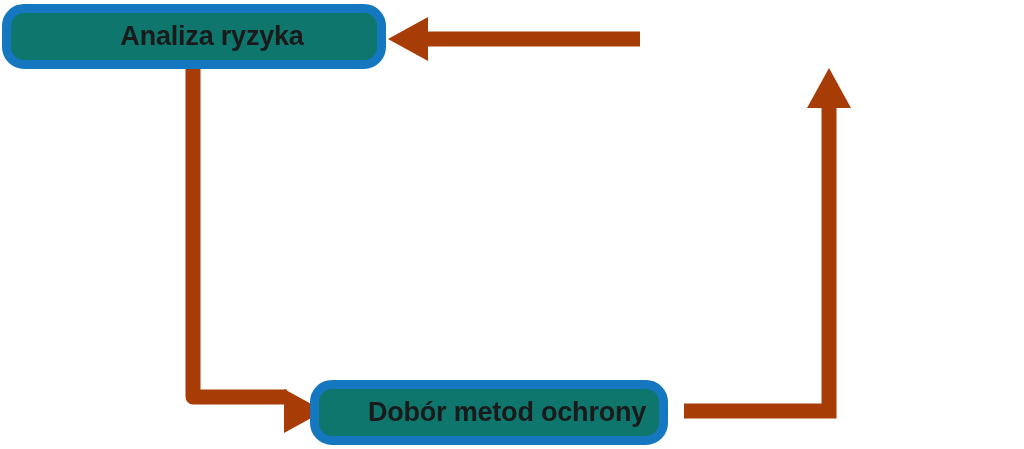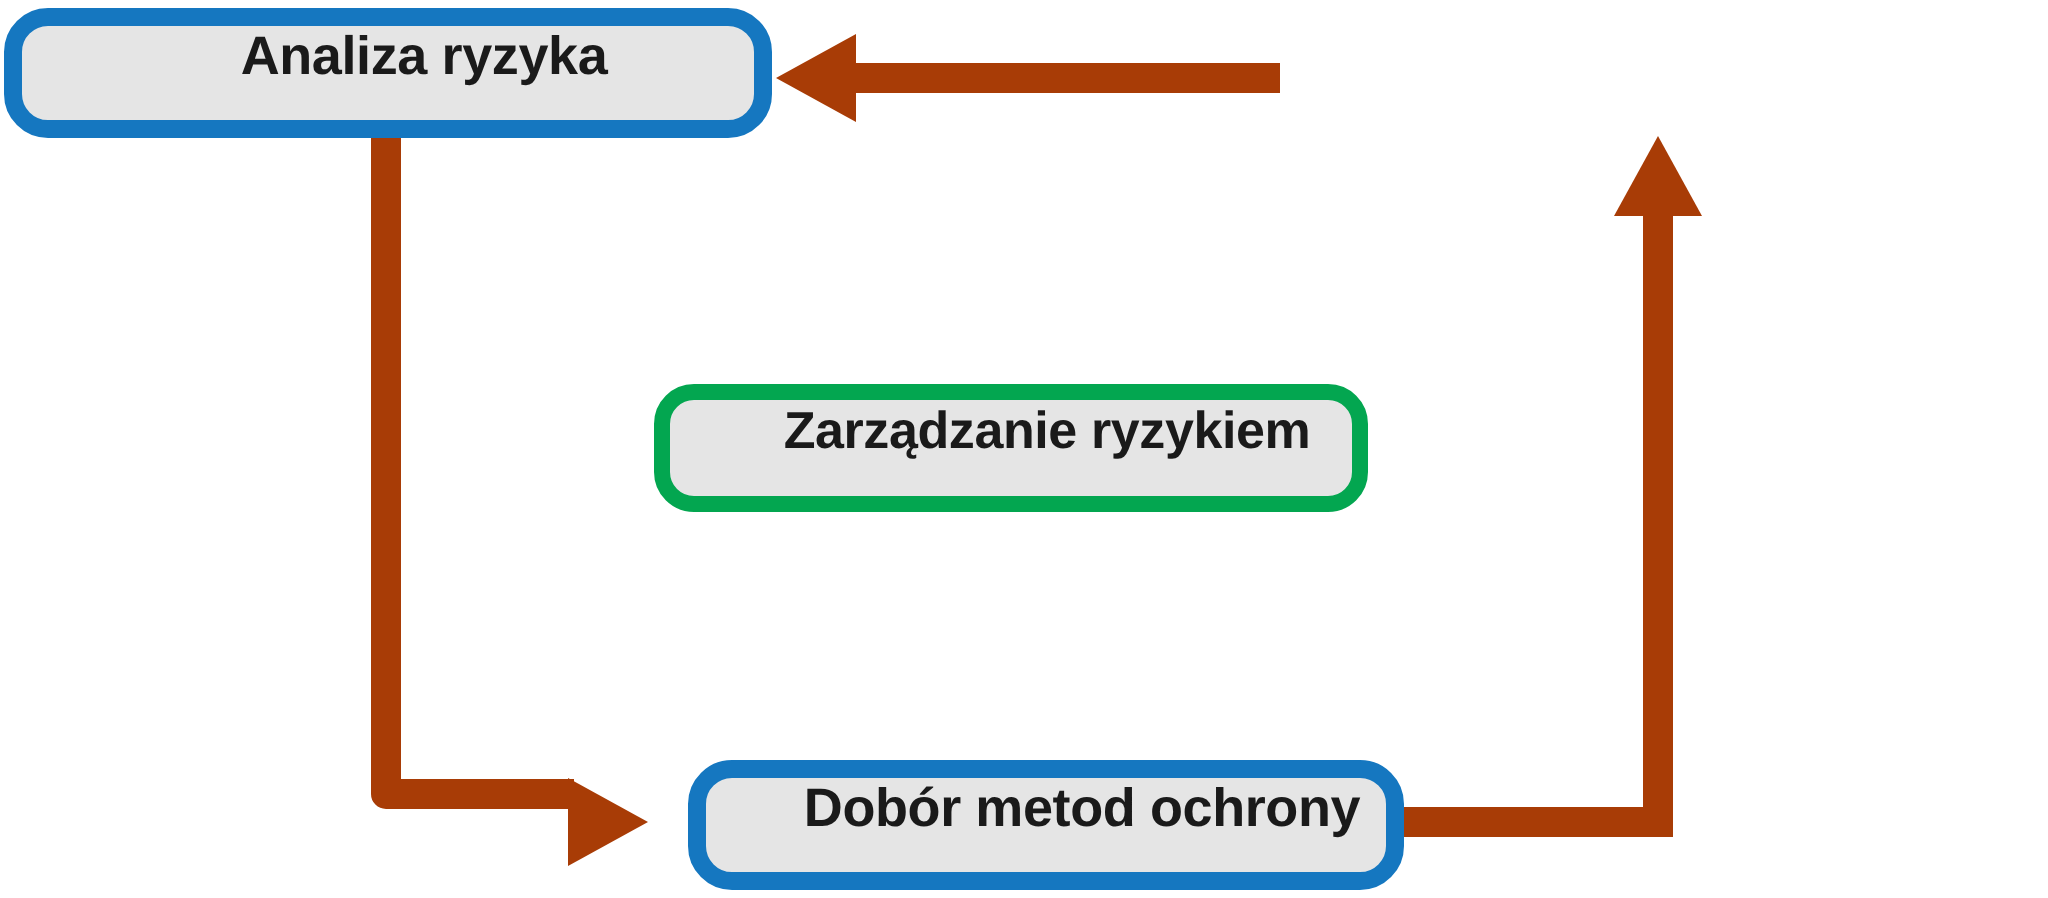--- a/index.html
+++ b/index.html
@@ -20,23 +20,23 @@
   #flow-svg {
     position: absolute;
     left: 0;
     top: 0;
     width: 1024px;
     height: 449px;
   }
   .node-box {
     position: absolute;
     box-sizing: border-box;
-    background: #e5e5e5;
+    background: #0f766e;
     display: flex;
-    align-items: flex-start;
+    align-items: center;
     justify-content: center;
     z-index: 3;
     padding-left: 36px;
   }
   .node-box.blue {
     border: 9px solid #1577c0;
     border-radius: 22px;
   }
   .node-box.green {
     border: 8px solid #03a650;
@@ -67,21 +67,21 @@
 
   #node-zarzadzanie-ryzykiem {
     left: 327px;
     top: 192px;
     width: 357px;
     height: 64px;
   }
   #node-zarzadzanie-ryzykiem .node-label { font-size: 26px; }
 
   #node-dobor-metod-ochrony {
-    left: 344px;
+    left: 310px;
     top: 380px;
     width: 358px;
     height: 65px;
   }
   #node-dobor-metod-ochrony .node-label { font-size: 27px; }
 </style>
 </head>
 <body>
 
 <div id="diagram-canvas">
@@ -103,21 +103,18 @@
       <polygon points="829,68 807,108 851,108" fill="#a83c06"></polygon>
     </g>
 
   </svg>
 
   <div class="node-box blue" id="node-analiza-ryzyka">
     <span class="node-label">Analiza ryzyka</span>
   </div>
 
 
-  <div class="node-box green" id="node-zarzadzanie-ryzykiem">
-    <span class="node-label">Zarządzanie ryzykiem</span>
-  </div>
 
   <div class="node-box blue" id="node-dobor-metod-ochrony">
     <span class="node-label">Dobór metod ochrony</span>
   </div>
 
 </div>
 
 </body></html>

